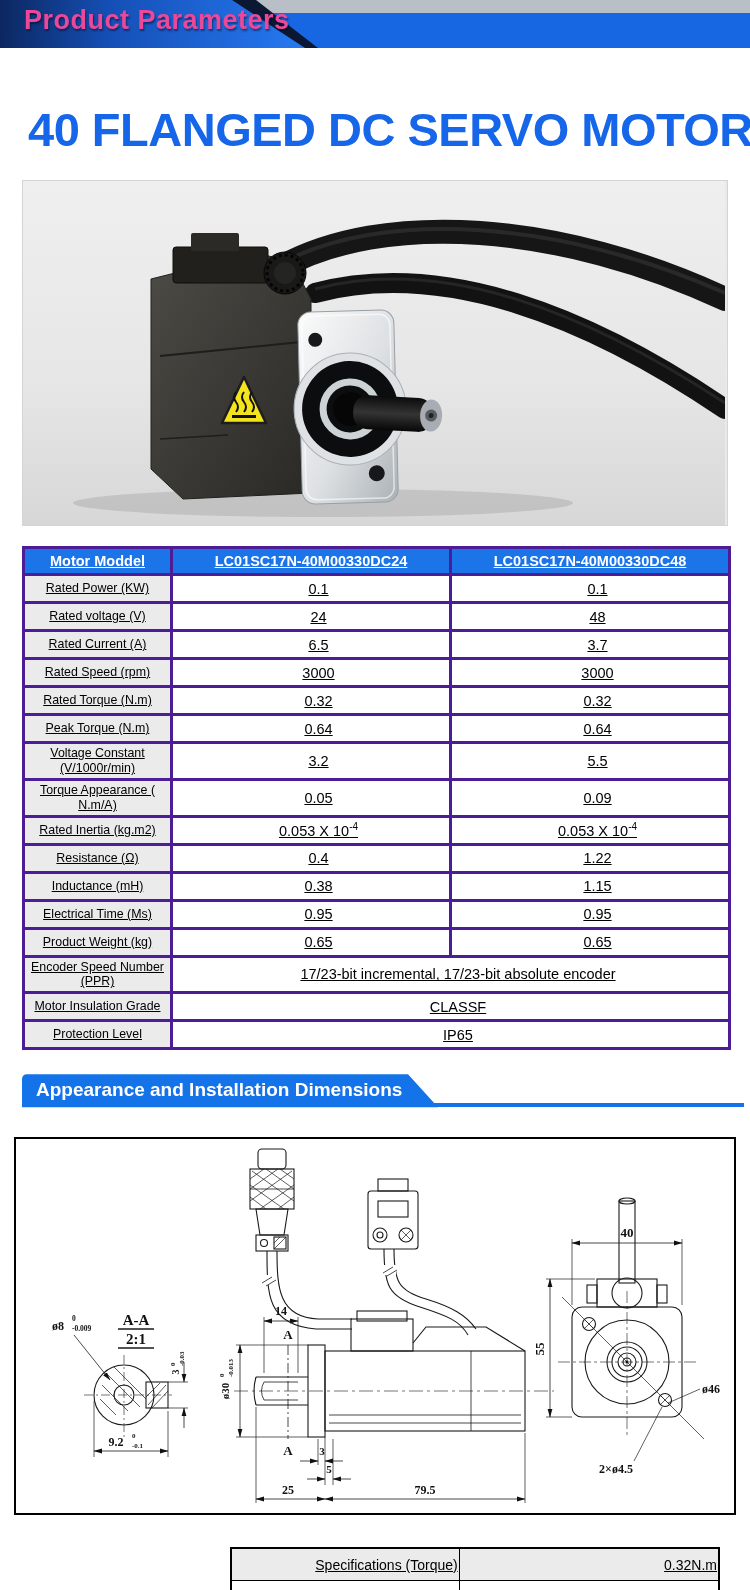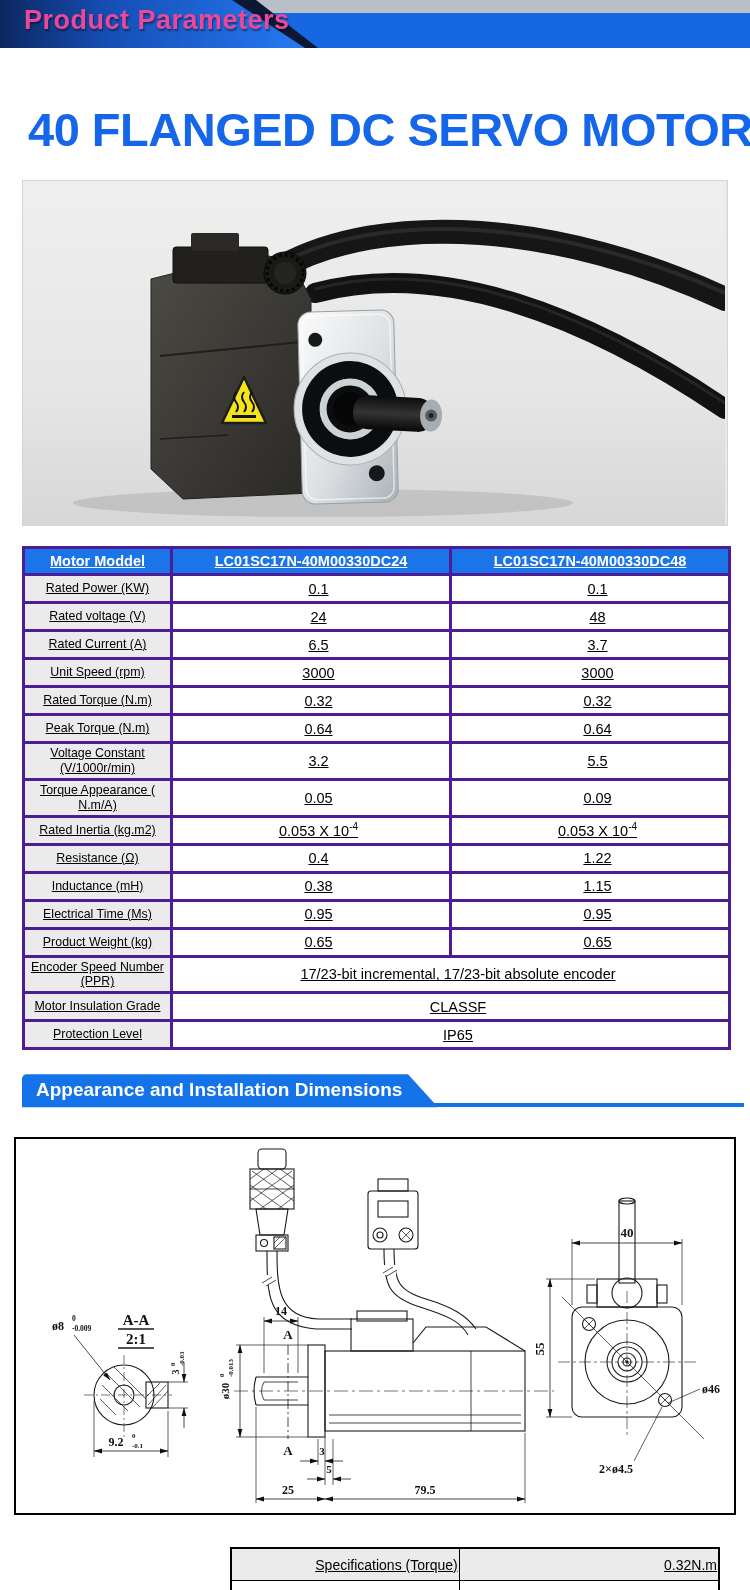--- a/index.html
+++ b/index.html
@@ -164,21 +164,21 @@
           <td class="lbl">Rated voltage (V)</td>
           <td class="val">24</td>
           <td class="val">48</td>
         </tr>
       <tr>
           <td class="lbl">Rated Current (A)</td>
           <td class="val">6.5</td>
           <td class="val">3.7</td>
         </tr>
       <tr>
-          <td class="lbl">Unit Speed (rpm)</td>
+          <td class="lbl">Rated Speed (rpm)</td>
           <td class="val">3000</td>
           <td class="val">3000</td>
         </tr>
       <tr>
           <td class="lbl">Rated Torque (N.m)</td>
           <td class="val">0.32</td>
           <td class="val">0.32</td>
         </tr>
       <tr>
           <td class="lbl">Peak Torque (N.m)</td>

